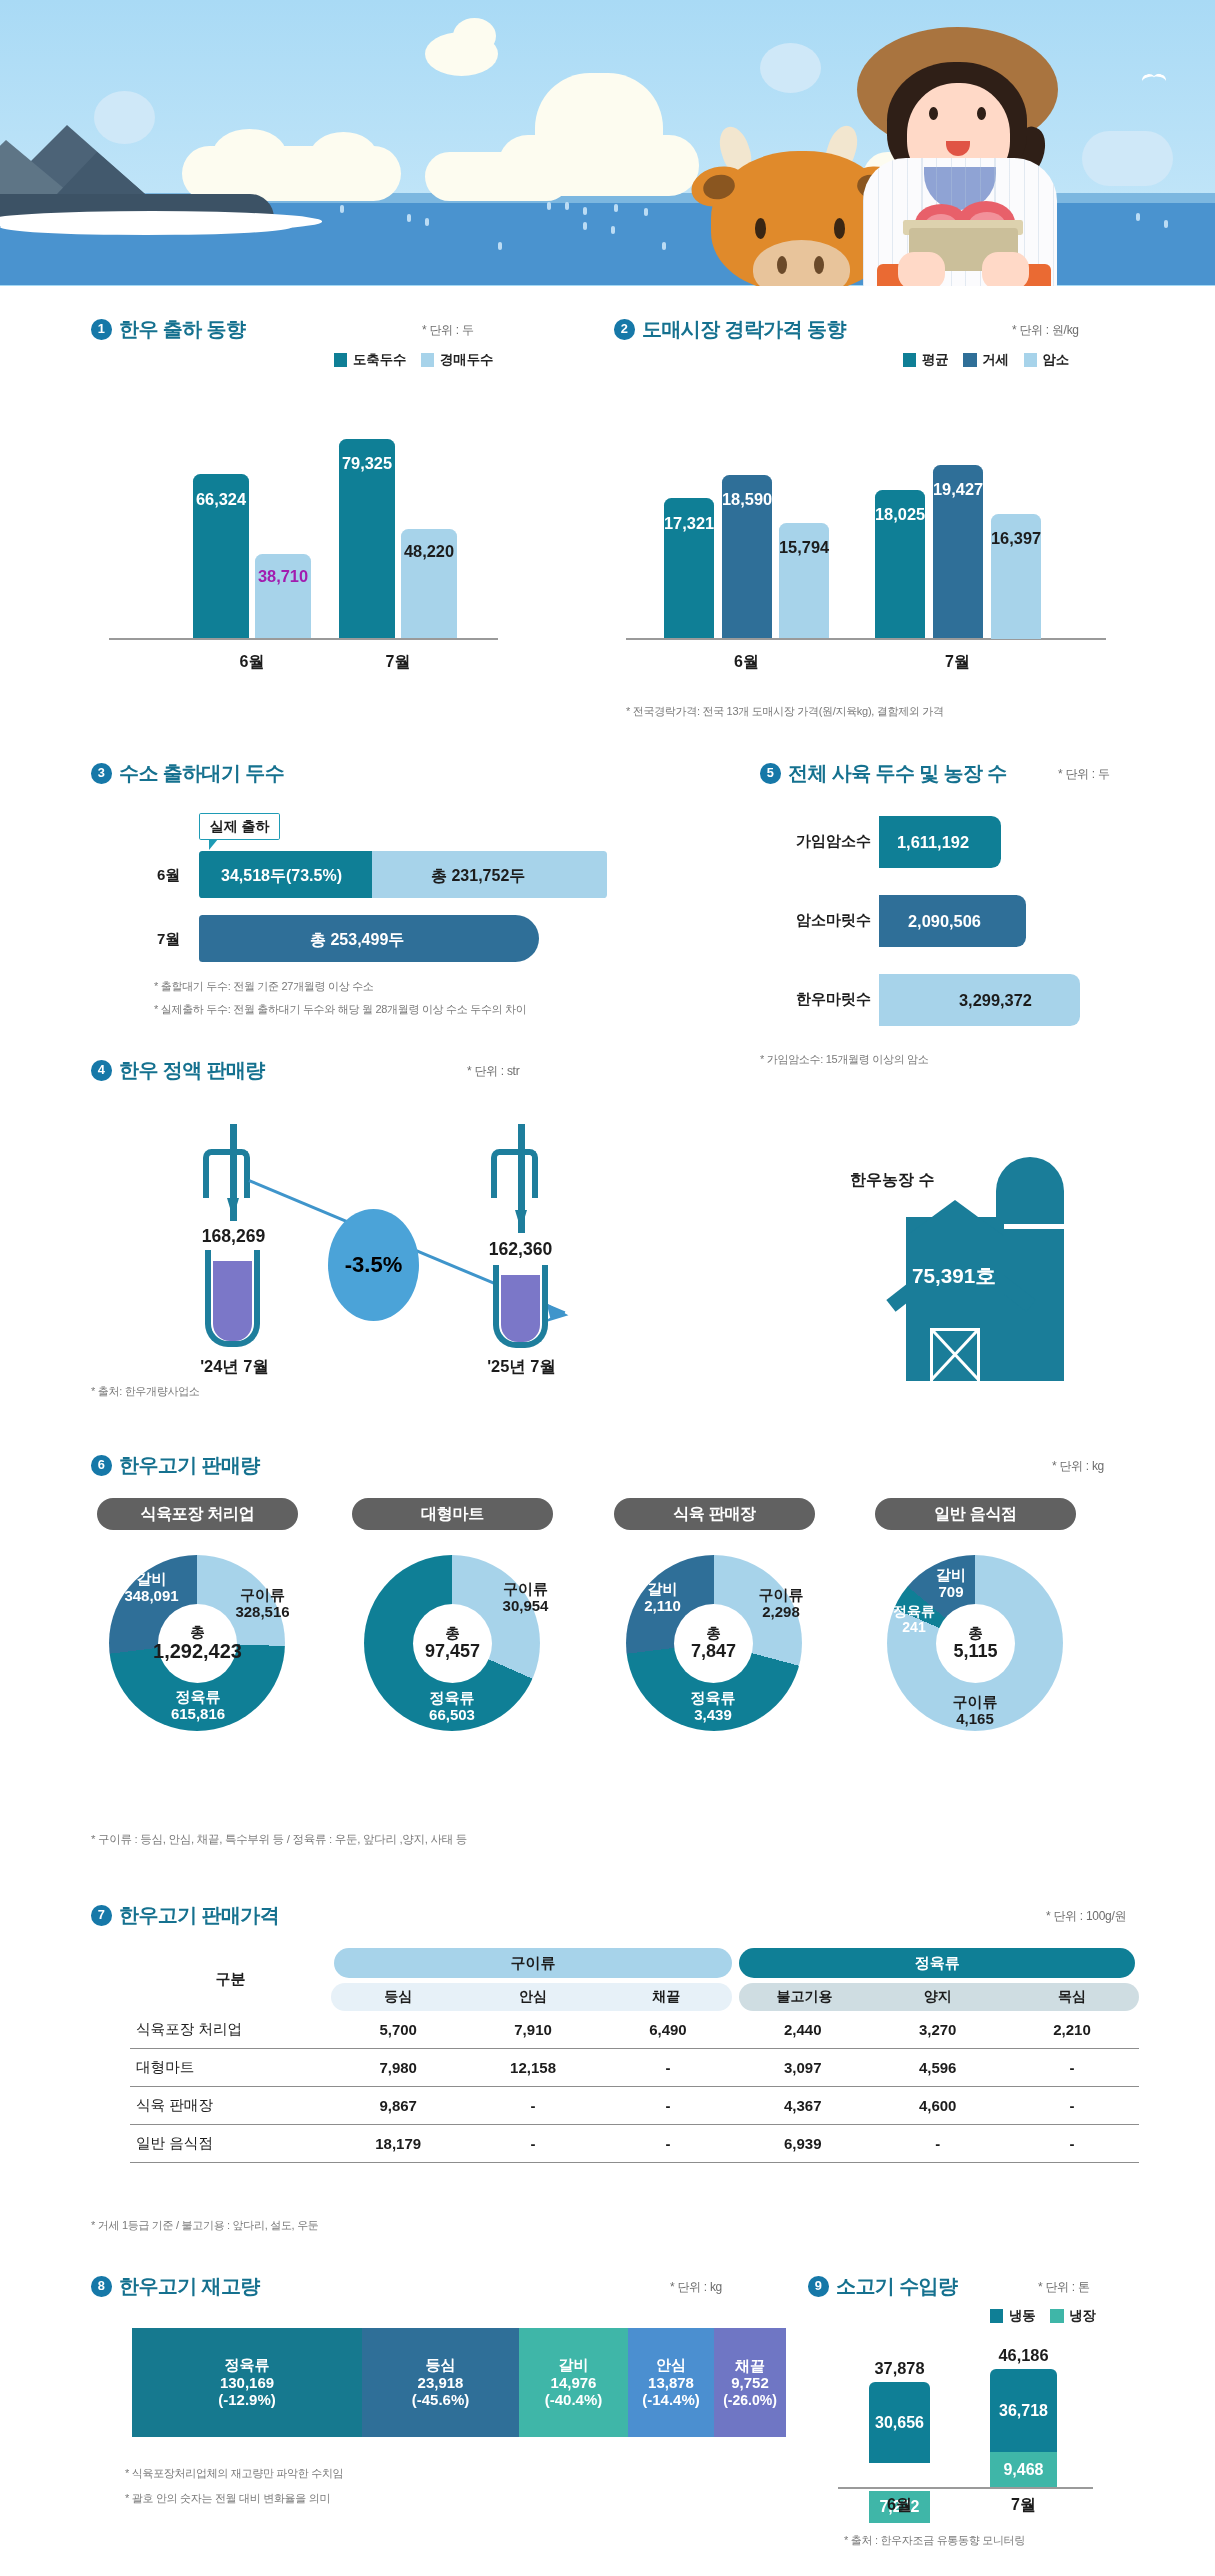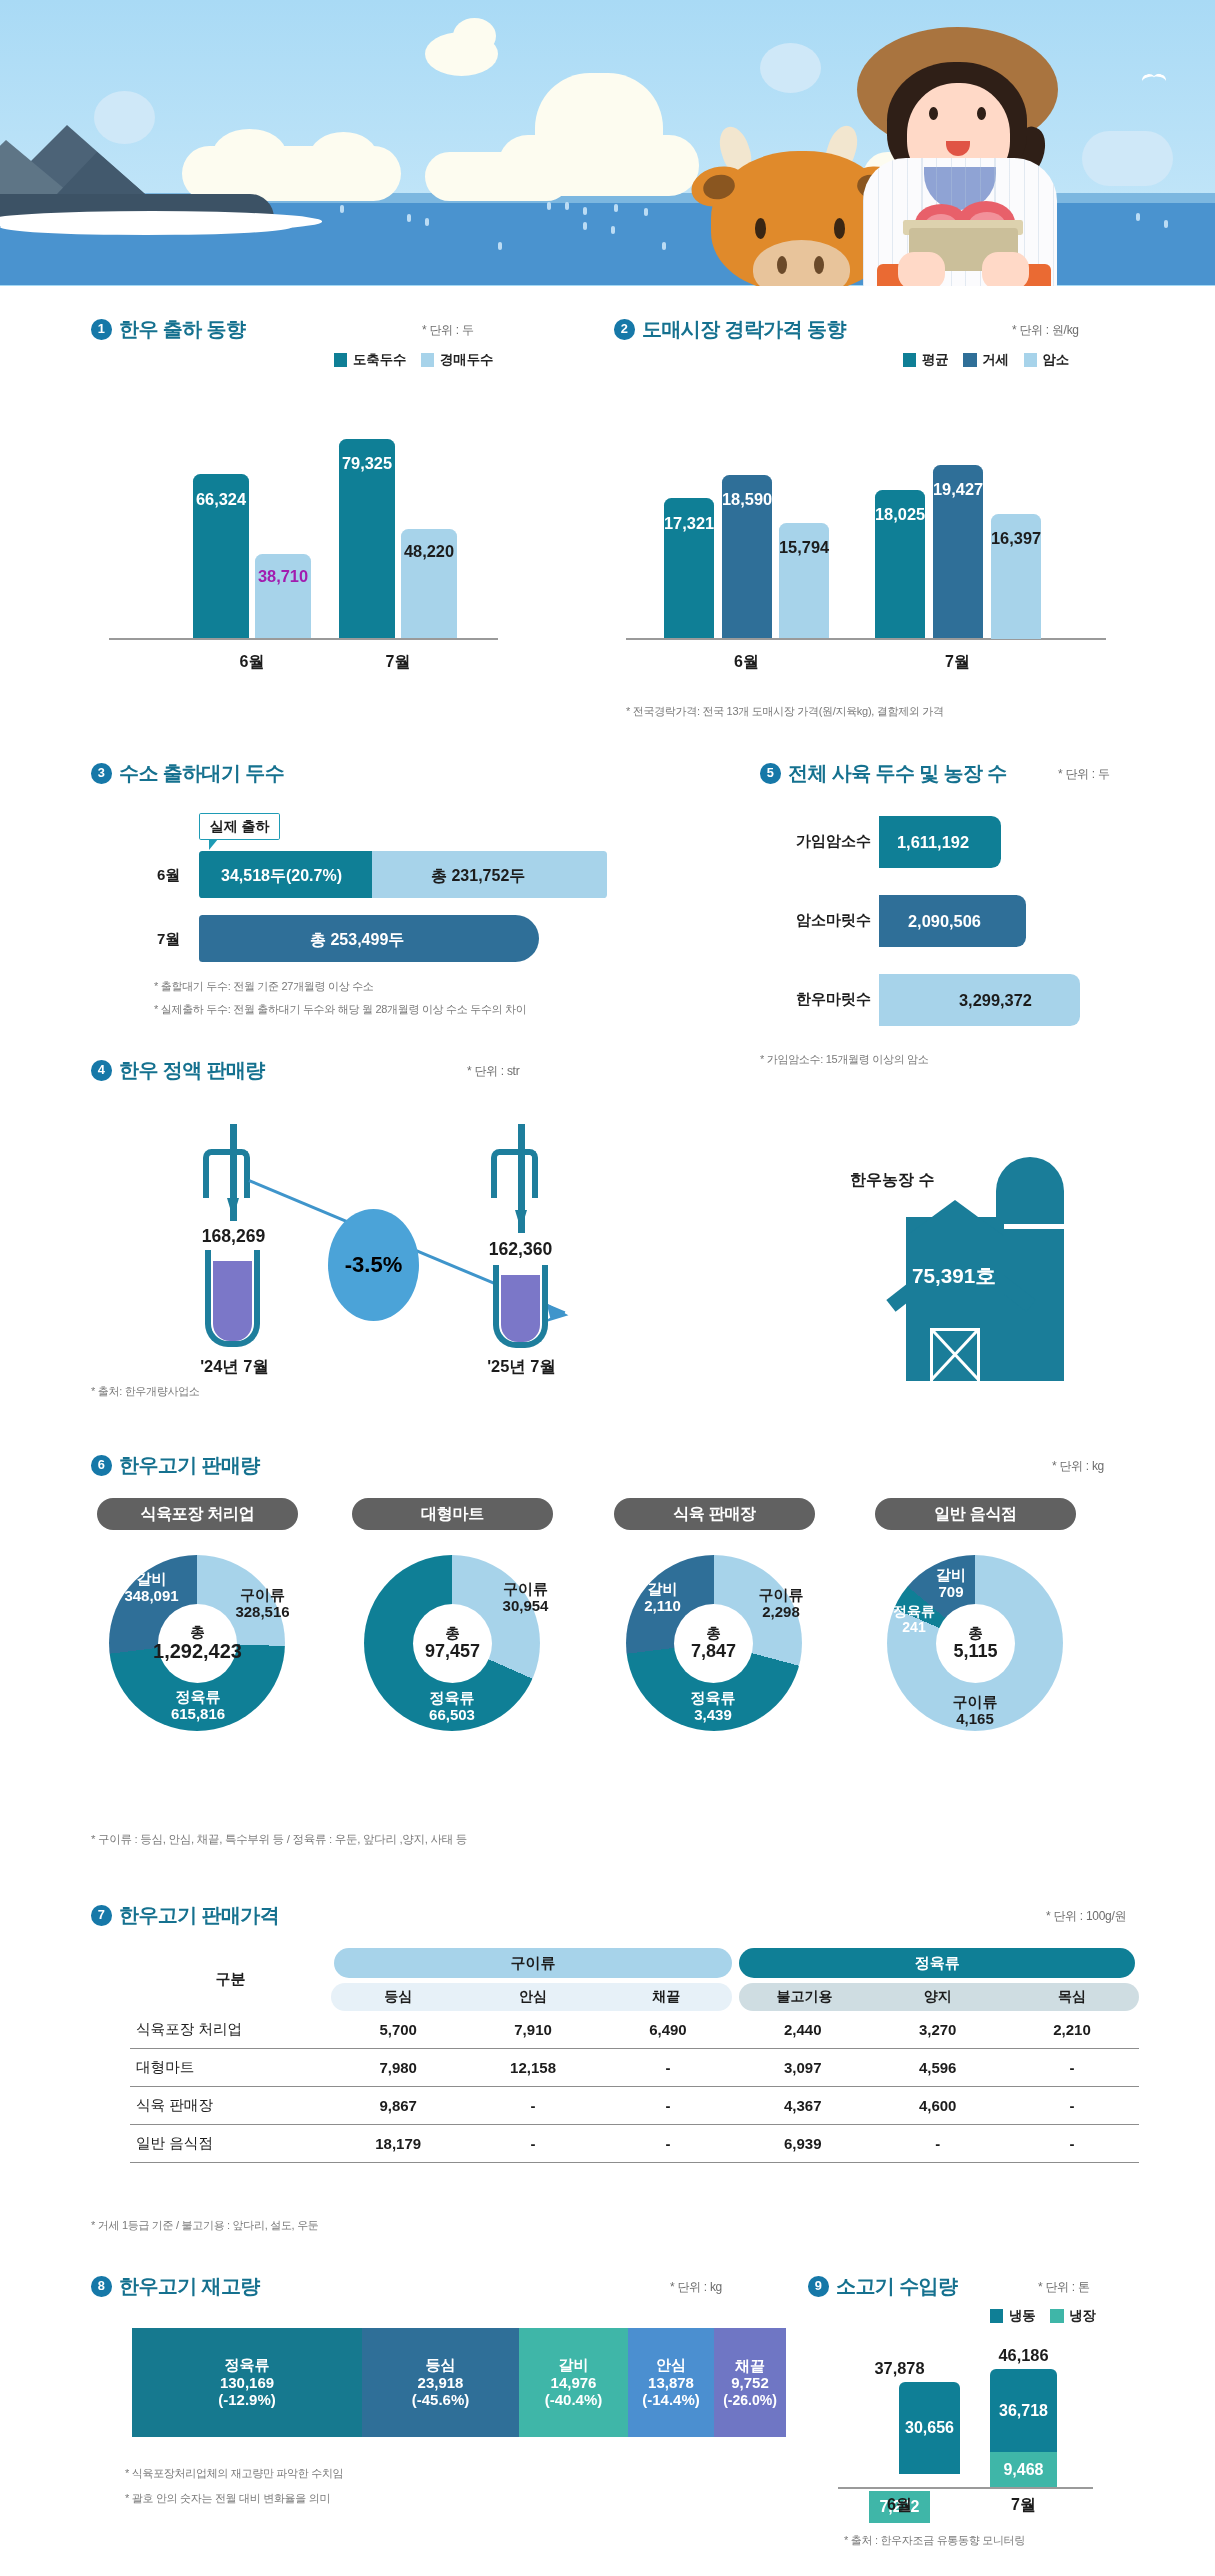--- a/index.html
+++ b/index.html
@@ -338,21 +338,21 @@
   <div class="sec-title" style="position:absolute;left:0;top:0;">
     <div class="sec-num">3</div>
     <div class="sec-label">수소 출하대기 두수</div>
   </div>
 
   <div class="callout" style="left:108px;top:53px;">실제 출하</div>
 
   <div class="s3-row-lab" style="left:66px;top:106px;">6월</div>
   <div class="s3-track" style="left:108px;top:91px;width:408px;background:#a7d3ea;"></div>
   <div class="s3-track" style="left:108px;top:91px;width:173px;background:#0f7f96;border-radius:3.6px 0 0 3.6px;"></div>
-  <div class="s3-txt" style="left:130px;top:106px;">34,518두(20.7%)</div>
+  <div class="s3-txt" style="left:130px;top:106px;">34,518두(73.5%)</div>
   <div class="s3-txt" style="left:340px;top:106px;color:#1c1c1c;">총 231,752두</div>
 
   <div class="s3-row-lab" style="left:66px;top:170px;">7월</div>
   <div class="s3-track" style="left:108px;top:155px;width:340px;background:#2f6f98;border-radius:3.6px 24px 24px 3.6px;"></div>
   <div class="s3-txt" style="left:219px;top:170px;">총 253,499두</div>
 
   <div class="note abs" style="left:63px;top:219px;">* 출할대기 두수: 전월 기준 27개월령 이상 수소</div>
   <div class="note abs" style="left:63px;top:242px;">* 실제출하 두수: 전월 출하대기 두수와 해당 월 28개월령 이상 수소 두수의 차이</div>
 </div>
 
@@ -666,21 +666,21 @@
     </div>
     <div class="legend-item">
       <span class="sw" style="background:#3fb6a8;"></span>
       <span>냉장</span>
     </div>
   </div>
 
   <div class="axis" style="left:30px;top:214px;width:255px;"></div>
 
   <div class="s9-top" style="left:61px;top:86px;width:61px;">37,878</div>
-  <div class="s9-seg" style="left:61px;top:109px;width:61px;height:92px;background:#0f7f96;border-radius:6px 6px 0 0;margin-left:30px;">
+  <div class="s9-seg" style="left:61px;top:109px;width:61px;height:81px;background:#0f7f96;border-radius:6px 6px 0 0;">
     <span>30,656</span>
   </div>
   <div class="s9-seg" style="left:61px;top:182px;width:61px;height:32px;background:#3fb6a8;margin-top:36px;">
     <span>7,222</span>
   </div>
   <div class="x-lab" style="left:61px;top:222px;width:61px;">6월</div>
 
   <div class="s9-top" style="left:182px;top:73px;width:67px;">46,186</div>
   <div class="s9-seg" style="left:182px;top:96px;width:67px;height:83px;background:#0f7f96;border-radius:6px 6px 0 0;">
     <span>36,718</span>

